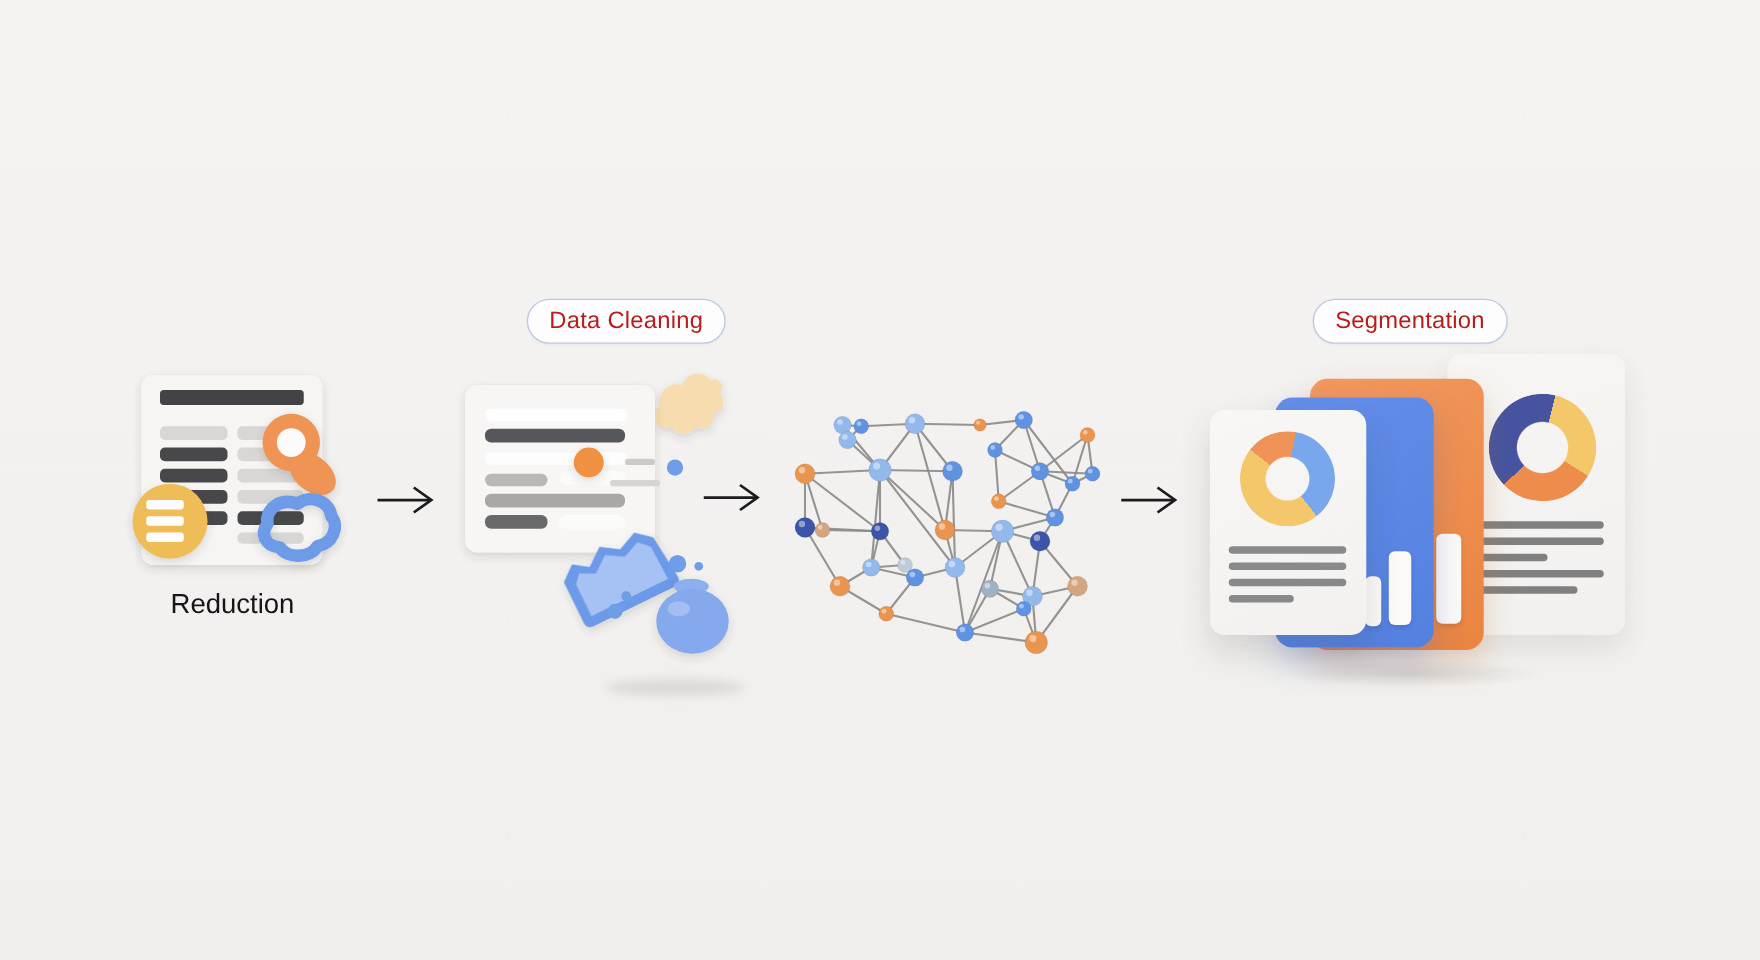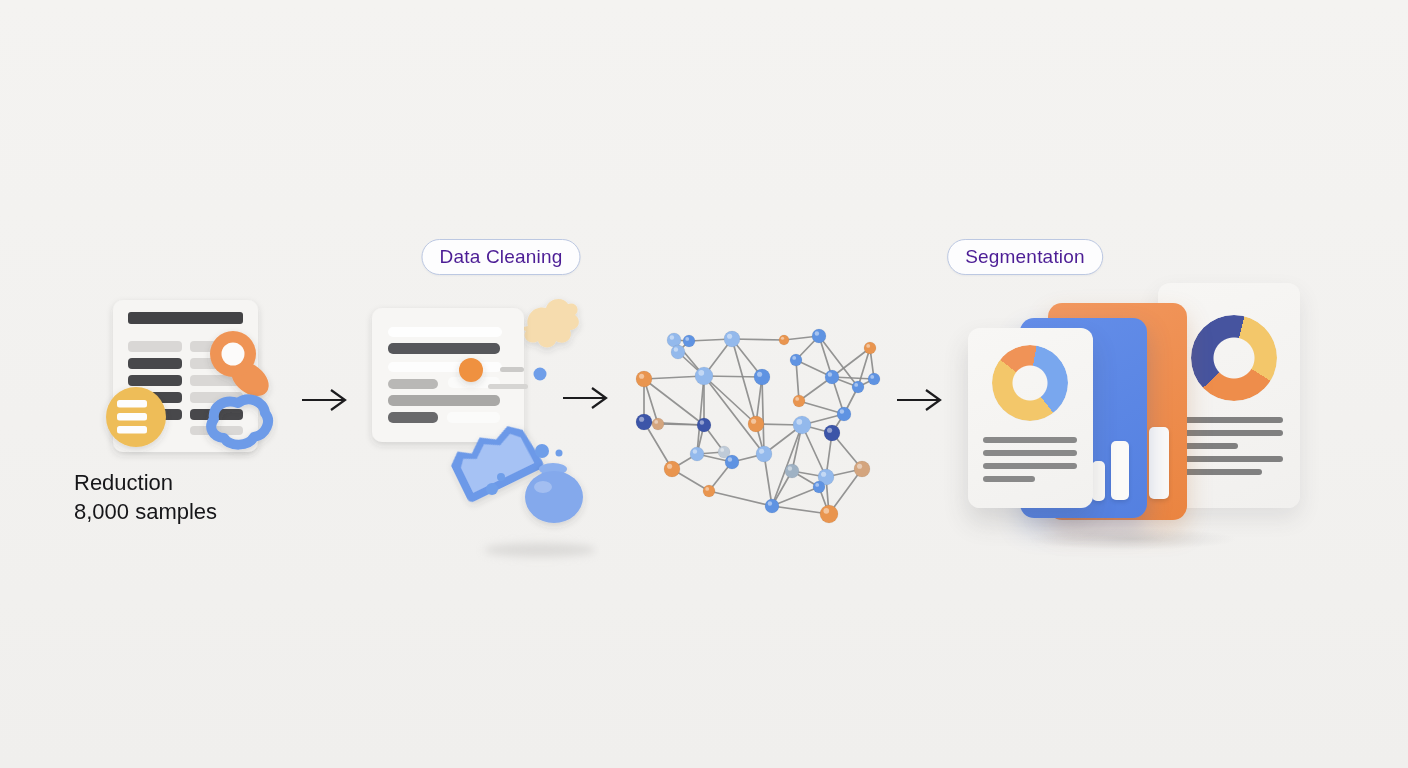--- a/index.html
+++ b/index.html
@@ -2,24 +2,24 @@
 <html><head>
 <meta charset="utf-8">
 <style>
   html,body{margin:0;padding:0;background:#e8e7e5;}
   .stage{position:relative;width:1408px;height:768px;overflow:hidden;
          background:linear-gradient(180deg,#f4f3f1 0%,#f2f1ef 55%,#f0efed 100%);
          font-family:"Liberation Sans",sans-serif;}
   
   .pill{position:absolute;top:239px;height:34px;display:inline-flex;align-items:center;
         padding:0 17px;border-radius:18px;background:#fdfdfe;border:1.5px solid #bcc8e2;
-        font-size:19px;font-weight:500;color:#4c1d95;letter-spacing:.2px;
+        font-size:19px;font-weight:500;color:#b91c1c;letter-spacing:.2px;
         transform:translateX(-50%);box-shadow:0 1px 2px rgba(40,60,100,.05);white-space:nowrap;}
   
-  .caption{position:absolute;left:74px;top:468px;width:224px;
+  .caption{position:absolute;left:74px;top:468px;width:224px;text-align:center;
            font-size:22px;line-height:29px;font-weight:500;color:#161619;}
   
   .arrow{position:absolute;width:48px;height:26px;}
   
   .illus{position:absolute;}
   
   .seg-wrap{position:absolute;left:958px;top:276px;width:352px;height:300px;}
   .seg-card{position:absolute;}
   .card-paper-back{left:200px;top:7px;width:142px;height:225px;border-radius:12px;
         background:linear-gradient(160deg,#f7f6f4,#f1f0ee);box-shadow:0 10px 22px rgba(60,60,70,.10);z-index:1;}
@@ -80,38 +80,37 @@
     </g>
 
     <g filter="url(#soft)">
       <path d="M116,128 C114,116 126,107 140,112 C150,104 166,110 167,122
                C174,130 168,144 156,146 C150,156 132,156 126,147 C114,146 110,136 116,128 Z" fill="none" stroke="#6d9be8" stroke-width="10" stroke-linejoin="round"></path>
     </g>
   </svg>
 
   <div class="caption">
     <div>Reduction</div>
-    <div>8,000 samples</div>
   </div>
 
   <svg class="arrow" style="left:300px;top:387px" viewBox="0 0 48 26">
     <line x1="2" y1="13" x2="44" y2="13" stroke="#1c1c1e" stroke-width="2.2"></line>
     <polyline points="31,3 45,13 31,23" fill="none" stroke="#1c1c1e" stroke-width="2.2"></polyline>
   </svg>
   <svg class="arrow" style="left:561px;top:385px" viewBox="0 0 48 26">
     <line x1="2" y1="13" x2="44" y2="13" stroke="#1c1c1e" stroke-width="2.2"></line>
     <polyline points="31,3 45,13 31,23" fill="none" stroke="#1c1c1e" stroke-width="2.2"></polyline>
   </svg>
   <svg class="arrow" style="left:895px;top:387px" viewBox="0 0 48 26">
     <line x1="2" y1="13" x2="44" y2="13" stroke="#1c1c1e" stroke-width="2.2"></line>
     <polyline points="31,3 45,13 31,23" fill="none" stroke="#1c1c1e" stroke-width="2.2"></polyline>
   </svg>
 
   <div class="pill" style="left:501px">Data Cleaning</div>
-  <div class="pill" style="left:1025px">Segmentation</div>
+  <div class="pill" style="left:1128px">Segmentation</div>
 
   <svg class="illus" style="left:365px;top:288px" width="235" height="280" viewBox="0 0 235 280">
     <defs>
       <filter id="soft2" x="-40%" y="-40%" width="180%" height="180%">
         <feDropShadow dx="0" dy="3" stdDeviation="3.5" flood-color="#3a3a40" flood-opacity="0.16"></feDropShadow>
       </filter>
       <filter id="blur1" x="-60%" y="-200%" width="220%" height="500%">
         <feGaussianBlur stdDeviation="4"></feGaussianBlur>
       </filter>
     </defs>

